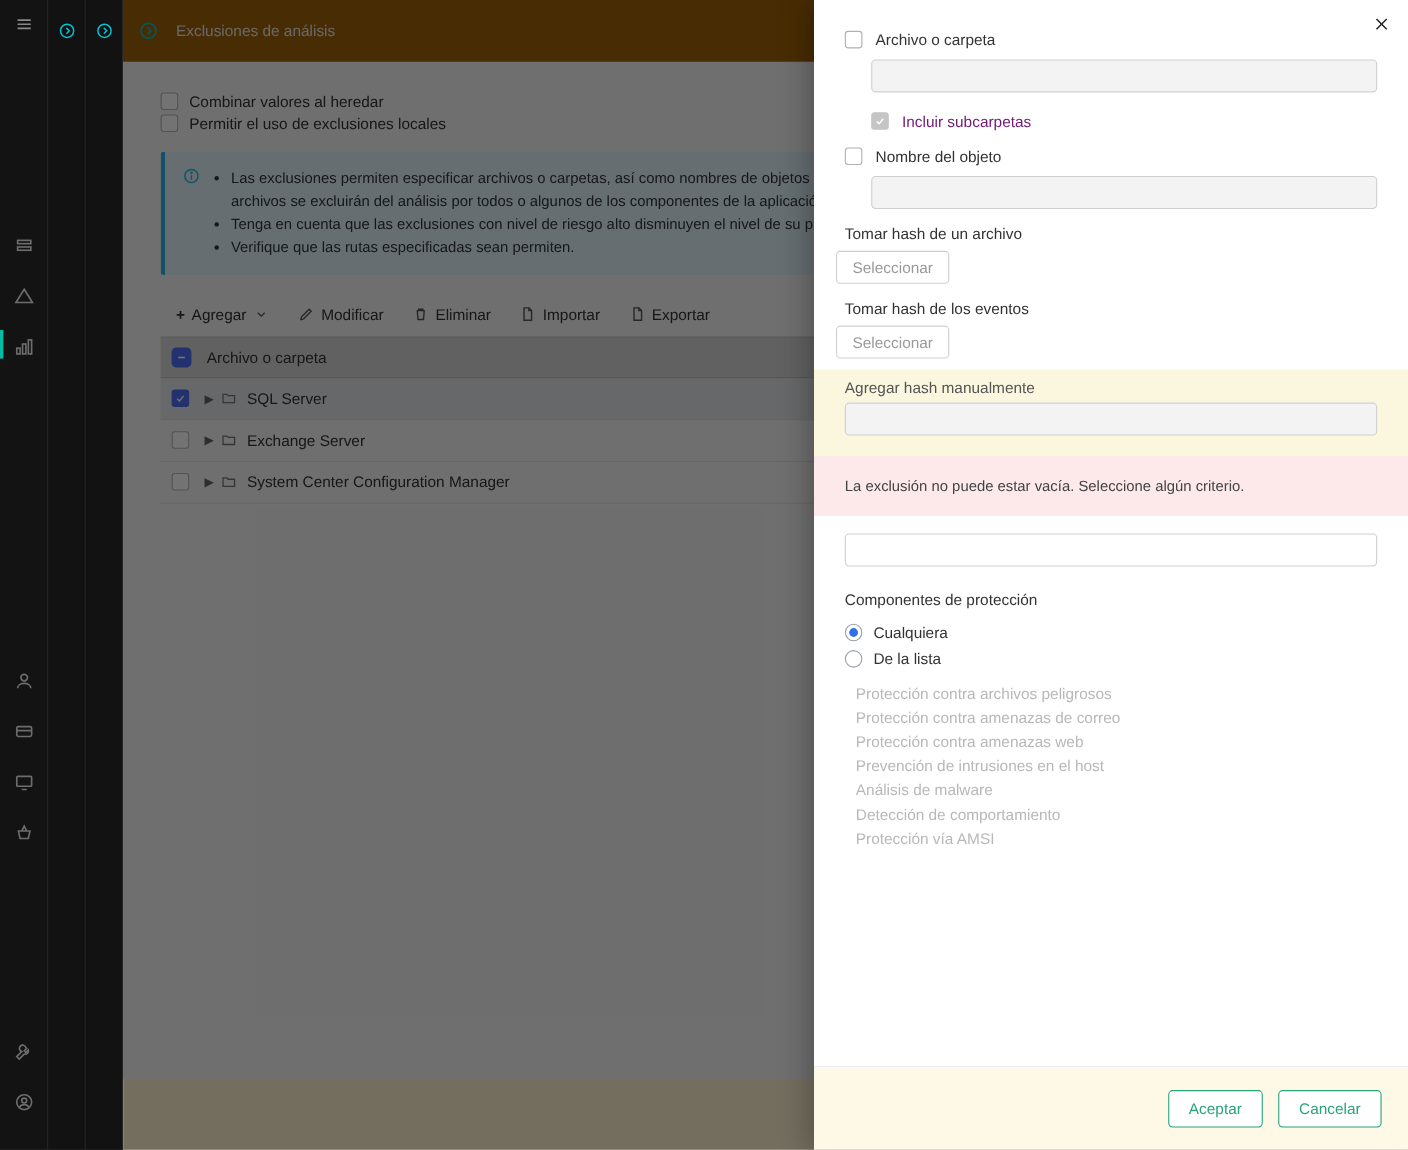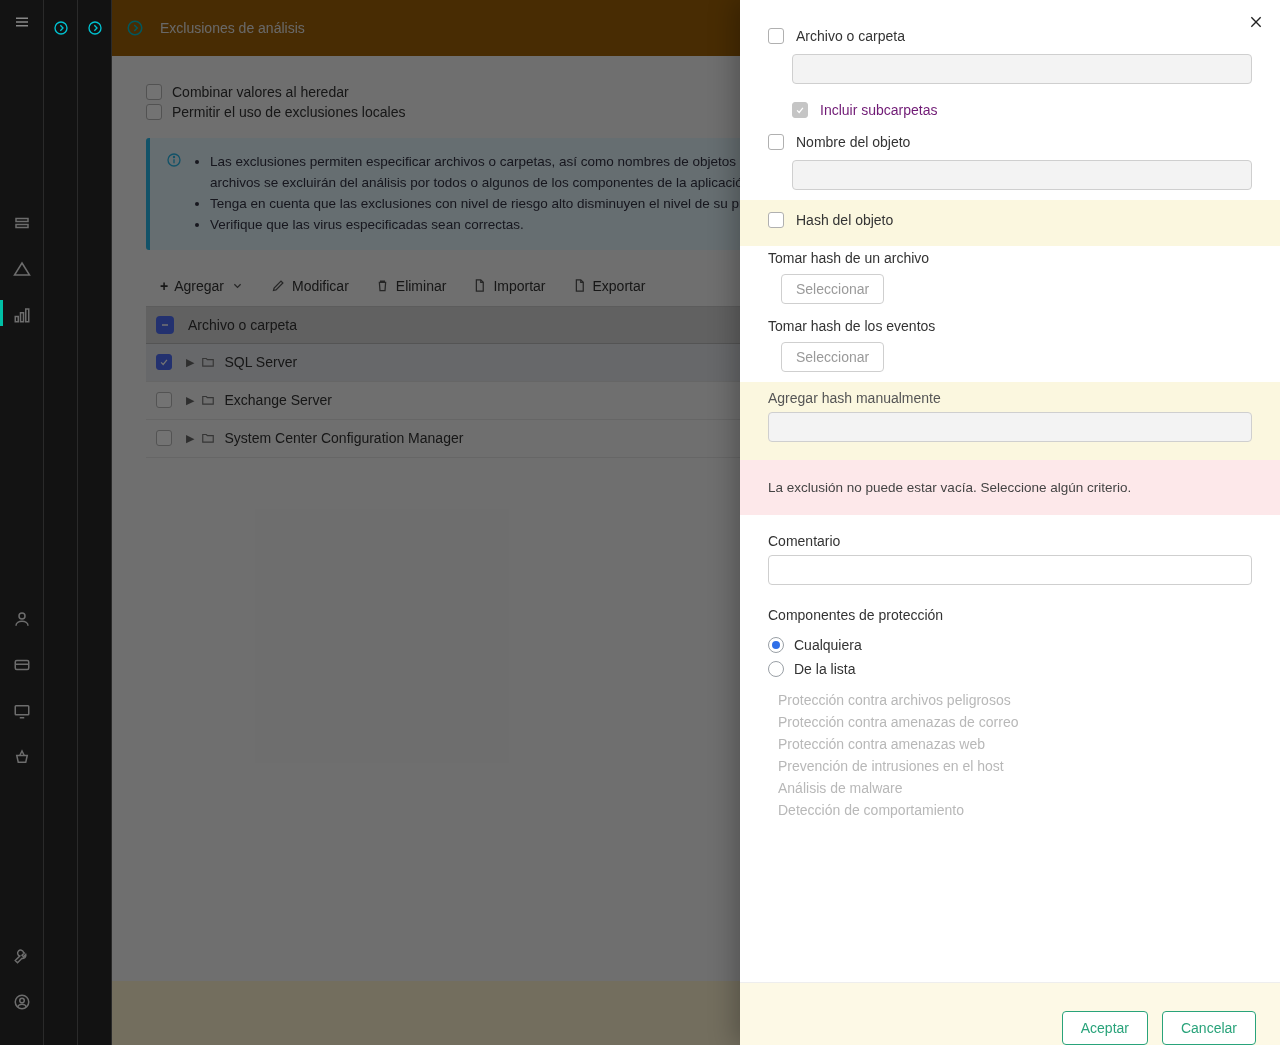--- a/index.html
+++ b/index.html
@@ -62,31 +62,31 @@
   .p-row .cbox.disabled-checked { background:#c5c5c5; border-color:#c5c5c5; display:flex; align-items:center; justify-content:center;}
   .p-row .cbox.disabled-checked svg{width:10px;height:10px;color:#fff;}
   .p-row.sub { padding-left:52px; color:#701a75;}
   .p-input-wrap { padding:2px 28px 10px 52px;}
   .p-input { width:100%; height:30px; border:1px solid #cfcfcf; border-radius:4px; background:#f3f3f3; padding:0 8px; font-size:14px;}
   .p-input.white { background:#fff;}
 
   .band-highlight { background:#fbf7df; padding-top:4px; padding-bottom:10px;}
 
   .sec-label { padding:4px 28px; font-size:14px; color:#333;}
-  .btn-small { margin:4px 0 10px 41px; height:30px; padding:0 14px; border:1px solid #cfcfcf; border-radius:4px; background:#fff; color:#9a9a9a; font-size:14px;}
+  .btn-small { margin:4px 0 10px 20px; height:30px; padding:0 14px; border:1px solid #cfcfcf; border-radius:4px; background:#fff; color:#9a9a9a; font-size:14px;}
 
   .err-band { background:#fde8ea; padding:20px 28px; font-size:13.5px; color:#444;}
 
   .radio-row { display:flex; align-items:flex-end; gap:10px; padding:4px 28px; font-size:14px; color:#333;}
   .radio { width:16px; height:16px; border:1.5px solid #9aa0a6; border-radius:50%; background:#fff; display:flex; align-items:center; justify-content:center;}
   .radio.checked::after { content:""; width:8px; height:8px; border-radius:50%; background:#2f6fe8;}
   .comp-row { display:flex; align-items:flex-end; gap:10px; padding:3px 28px; font-size:14px; color:#b8b8b8;}
   .comp-row .cbox { border-color:#dadada; background:#ededed;}
 
-  .panel-footer { height:63px; background:#fdf9e6; display:flex; align-items:flex-end; justify-content:flex-end; gap:14px; padding-right:24px; border-top:1px solid #eee;}
+  .panel-footer { height:76px; background:#fdf9e6; display:flex; align-items:center; justify-content:flex-end; gap:14px; padding-right:24px; border-top:1px solid #eee;}
   .btn-outline { height:34px; padding:0 18px; border:1px solid #29a37a; color:#29a37a; background:#fff; border-radius:4px; font-size:14px;}
 </style>
 </head>
 <body>
 
 <div class="rail-left">
   <div class="menu-icon">
     <svg viewBox="0 0 24 24" width="18" height="18" fill="none" stroke="currentColor" stroke-width="2">
         <line x1="4" y1="7" x2="20" y2="7"></line>
         <line x1="4" y1="12" x2="20" y2="12"></line>
@@ -171,21 +171,21 @@
 
   <div class="info-box">
     <svg class="info-icon" viewBox="0 0 24 24" fill="none" stroke="currentColor" stroke-width="2">
         <circle cx="12" cy="12" r="9"></circle>
         <line x1="12" y1="11" x2="12" y2="17"></line>
         <circle cx="12" cy="7.5" r="0.8" fill="currentColor"></circle>
       </svg>
     <ul>
       <li>Las exclusiones permiten especificar archivos o carpetas, así como nombres de objetos (de acuerdo con la clasificación de la Enciclopedia de virus de Kaspersky). Los archivos se excluirán del análisis por todos o algunos de los componentes de la aplicación.</li>
       <li>Tenga en cuenta que las exclusiones con nivel de riesgo alto disminuyen el nivel de su protección.</li>
-      <li>Verifique que las virus especificadas sean correctas.</li>
+      <li>Verifique que las rutas especificadas sean permiten.</li>
     </ul>
   </div>
 
   <div class="toolbar">
     <div class="titem">
         <span style="font-weight:bold">+</span>
         <span>Agregar</span>
         <svg viewBox="0 0 24 24" fill="none" stroke="currentColor" stroke-width="2">
           <polyline points="7 10 12 15 17 10"></polyline>
         </svg>
@@ -284,42 +284,35 @@
         </div>
         <span>Incluir subcarpetas</span>
       </div>
 
     <div class="p-row">
         <div class="cbox"></div>
         <span>Nombre del objeto</span>
       </div>
     <div class="p-input-wrap"><input class="p-input" style=""></div>
 
-    <div class="band-highlight">
-      <div class="p-row">
-          <div class="cbox"></div>
-          <span>Hash del objeto</span>
-        </div>
-    </div>
 
     <div class="sec-label">Tomar hash de un archivo</div>
     <button class="btn-small">Seleccionar</button>
 
     <div class="sec-label">Tomar hash de los eventos</div>
     <button class="btn-small">Seleccionar</button>
 
     <div class="band-highlight">
       <div class="sec-label" style="color:#555">Agregar hash manualmente</div>
       <div style="padding:2px 28px 8px 28px;"><input class="p-input" style=""></div>
     </div>
 
     <div class="err-band">La exclusión no puede estar vacía. Seleccione algún criterio.</div>
 
     <div style="height:14px"></div>
-    <div class="sec-label">Comentario</div>
     <div style="padding:2px 28px 10px 28px;"><input class="p-input white" style=""></div>
 
     <div style="height:8px"></div>
     <div class="sec-label">Componentes de protección</div>
     <div style="height:6px"></div>
     <div class="radio-row">
         <div class="radio checked"></div>
         <span>Cualquiera</span>
       </div>
     <div class="radio-row">
@@ -344,19 +337,23 @@
         <span>Prevención de intrusiones en el host</span>
       </div>
     <div class="comp-row">
         <div class="cbox"></div>
         <span>Análisis de malware</span>
       </div>
     <div class="comp-row">
         <div class="cbox"></div>
         <span>Detección de comportamiento</span>
       </div>
+    <div class="comp-row">
+        <div class="cbox"></div>
+        <span>Protección vía AMSI</span>
+      </div>
   </div>
 
   <div class="panel-footer">
     <button class="btn-outline">Aceptar</button>
     <button class="btn-outline">Cancelar</button>
   </div>
 </div>
 
 </body></html>

